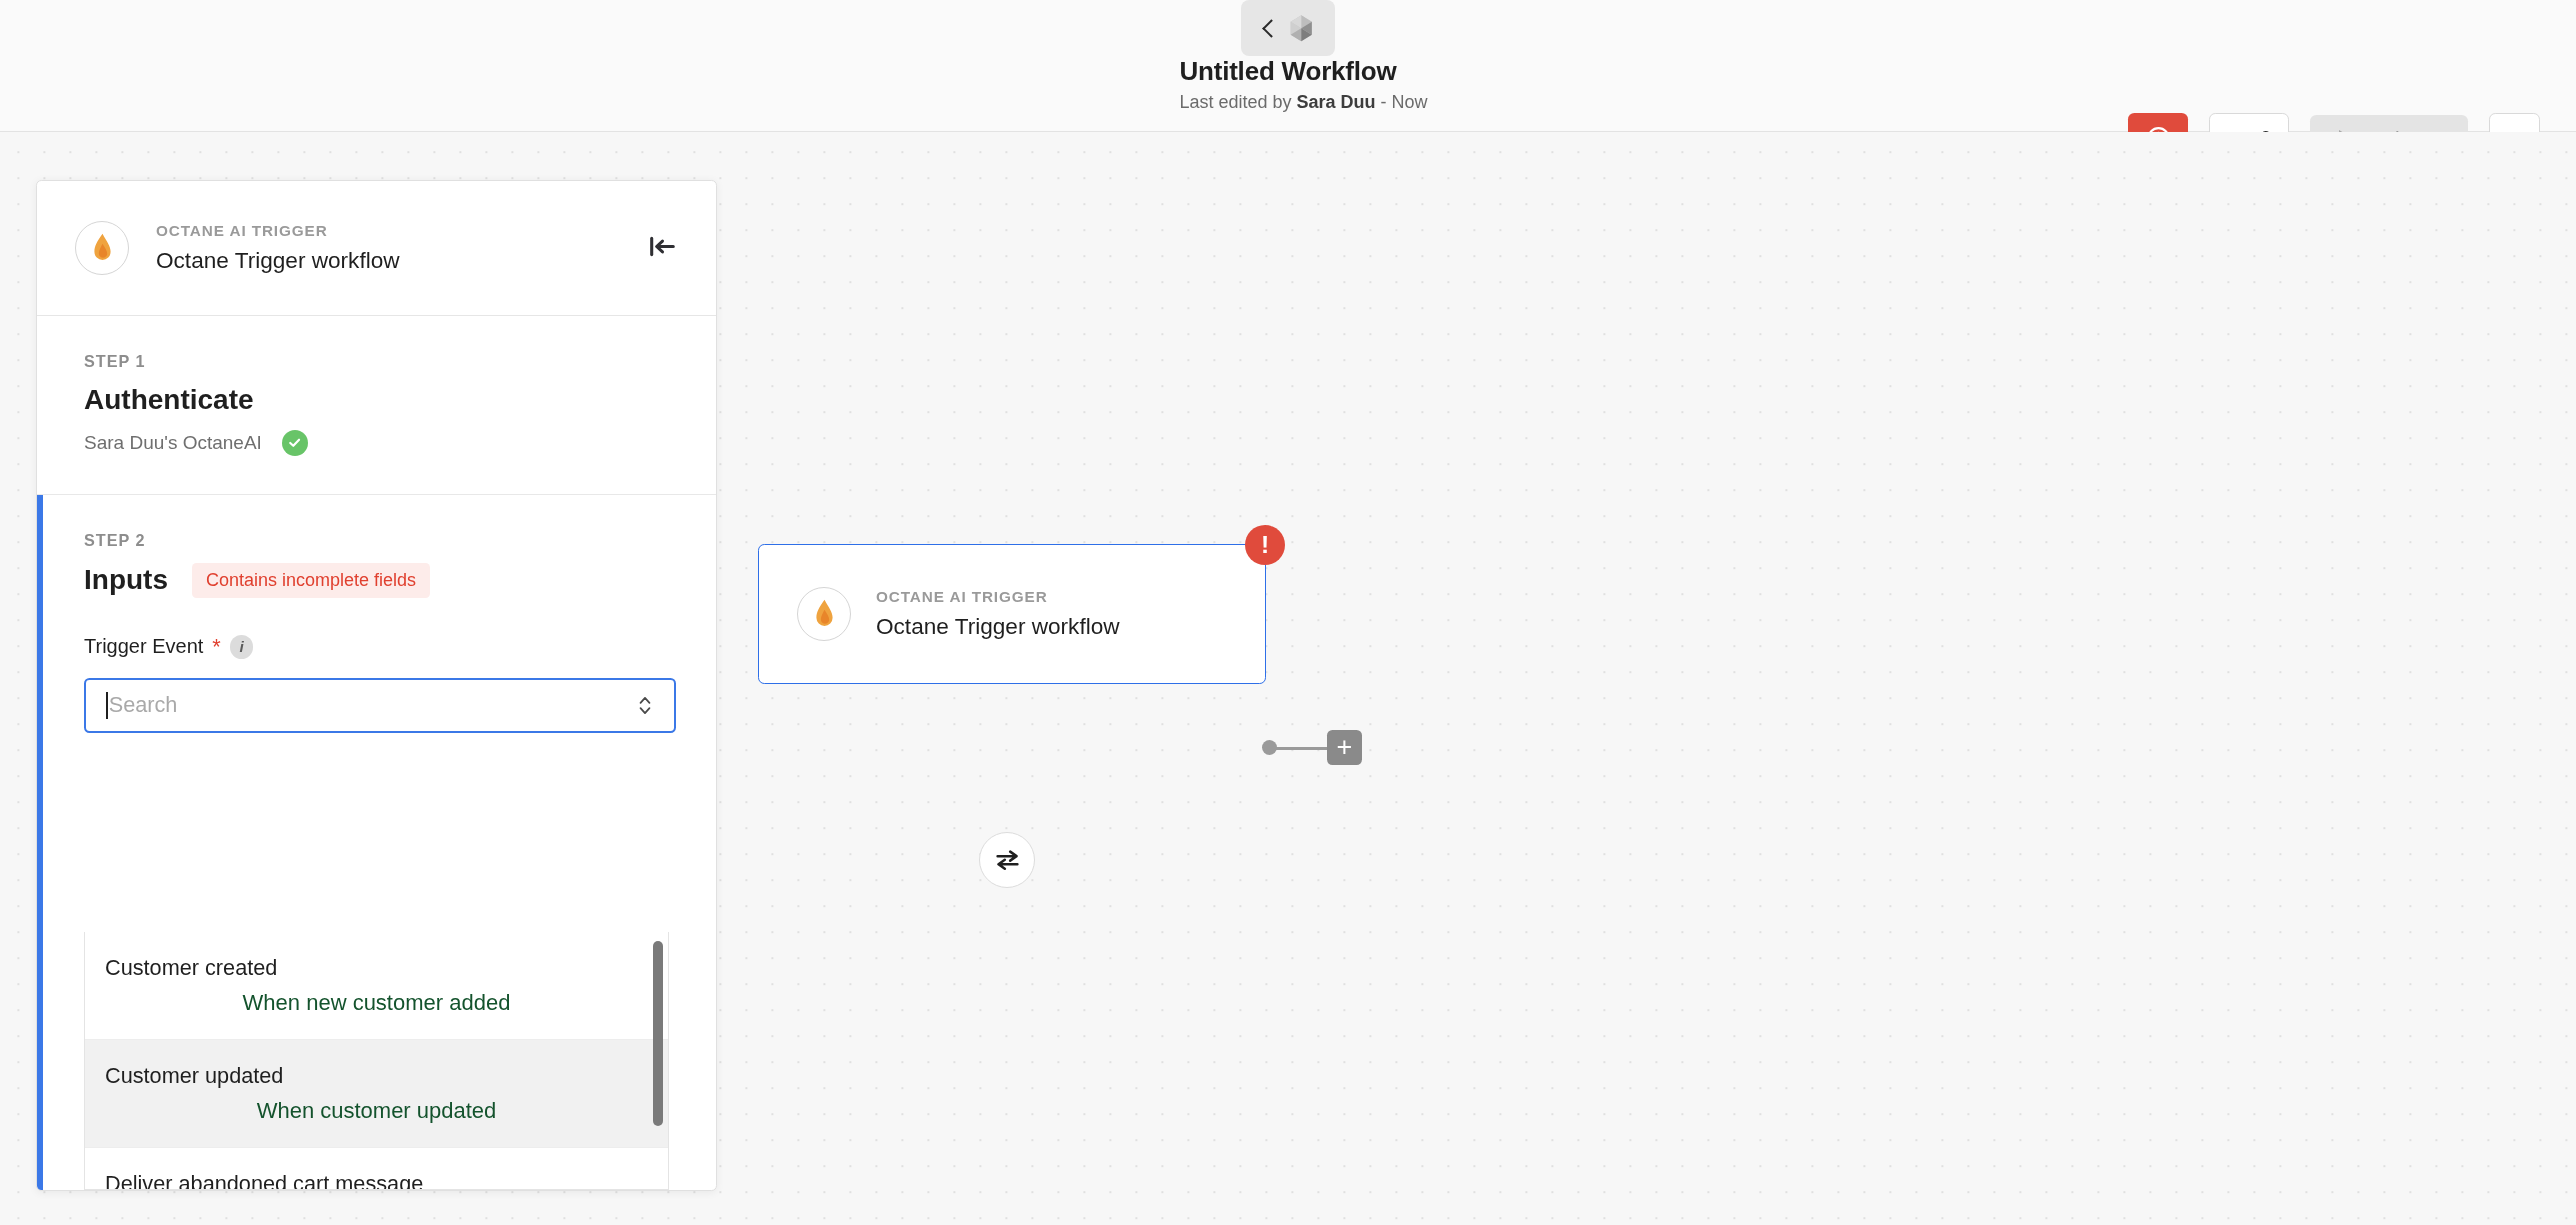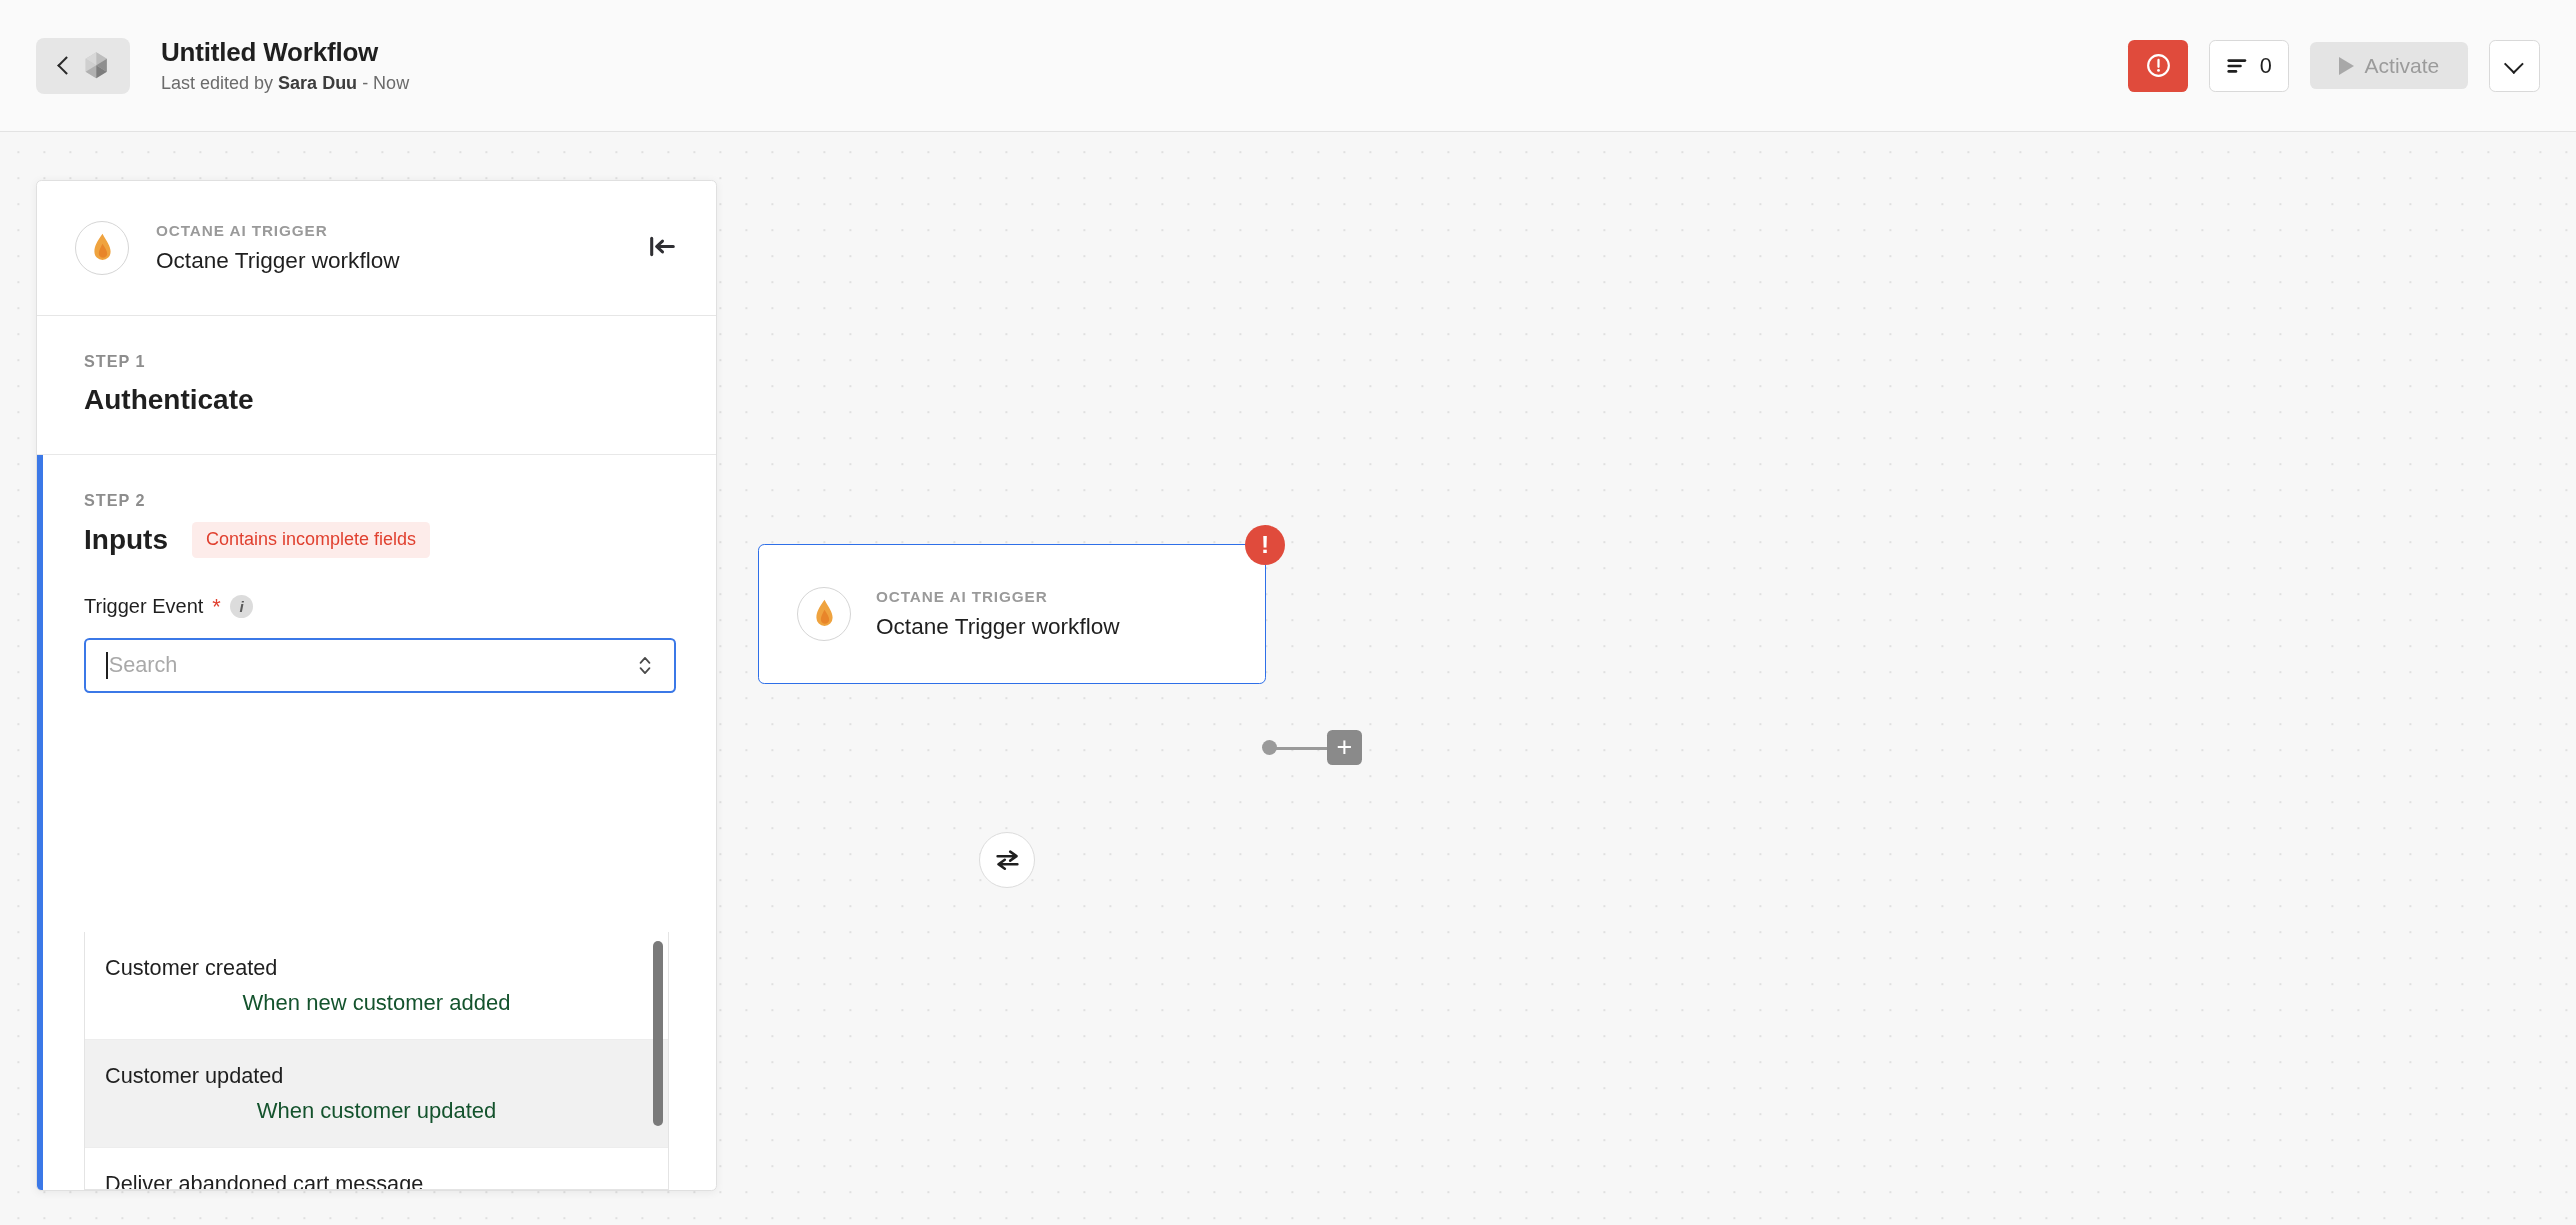--- a/index.html
+++ b/index.html
@@ -8,21 +8,21 @@
     width: 2576px; height: 1226px;
     font-family: "Liberation Sans", sans-serif;
     background: #ffffff; overflow: hidden;
   }
   .app { position: relative; width: 2576px; height: 1226px; }
 
   
   .header {
     position: absolute; top: 0; left: 0; width: 2576px; height: 132px;
     background: #fafafa; border-bottom: 0.9px solid #e3e3e3;
-    display: flex; align-items: center; padding: 0 36px;
+    display: flex; align-items: center; padding: 0 36px; flex-direction: column;
   }
   .back-logo {
     width: 94px; height: 56px; background: #e6e6e6; border-radius: 8.1px;
     display: flex; align-items: center; justify-content: center; gap: 9px;
     flex: 0 0 auto; cursor: pointer;
   }
   .chev-left { width: 18px; height: 18px; position: relative; }
   .chev-left::before {
     content: ""; position: absolute; left: 6.3px; top: 2.7px;
     width: 10.8px; height: 10.8px; border-left: 2.7px solid #2a2a2a;
@@ -272,20 +272,28 @@
           <path d="M29 15 H11 M17 9 L10.5 15 L17 21" fill="none" stroke="#2f2f33" stroke-width="3.4" stroke-linecap="round" stroke-linejoin="round"></path>
         </svg>
       </div>
     </div>
 
     <div class="step">
       <div class="step-kicker">STEP 1</div>
       <div class="step-title-row">
         <div class="step-title">Authenticate</div>
       </div>
+      <div class="auth-row">
+        <span class="auth-name">Sara Duu's OctaneAI</span>
+        <span class="check-circle">
+          <svg width="15.3" height="15.3" viewBox="0 0 17 17">
+            <path d="M3.6 8.8 L7 12 L13.4 5.2" fill="none" stroke="#ffffff" stroke-width="2.4" stroke-linecap="round" stroke-linejoin="round"></path>
+          </svg>
+        </span>
+      </div>
     </div>
 
     <div class="step step-active">
       <div class="step-kicker">STEP 2</div>
       <div class="step-title-row">
         <div class="step-title">Inputs</div>
         <div class="badge-incomplete">Contains incomplete fields</div>
       </div>
 
       <div class="field-label">

